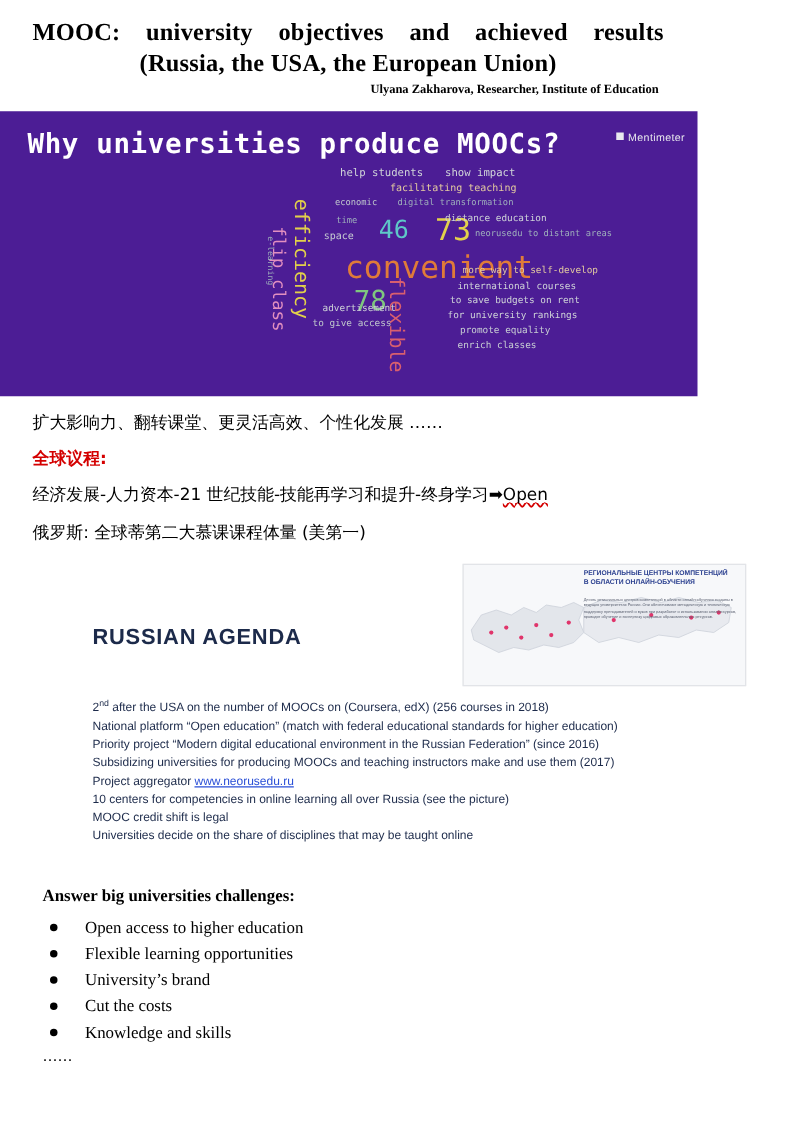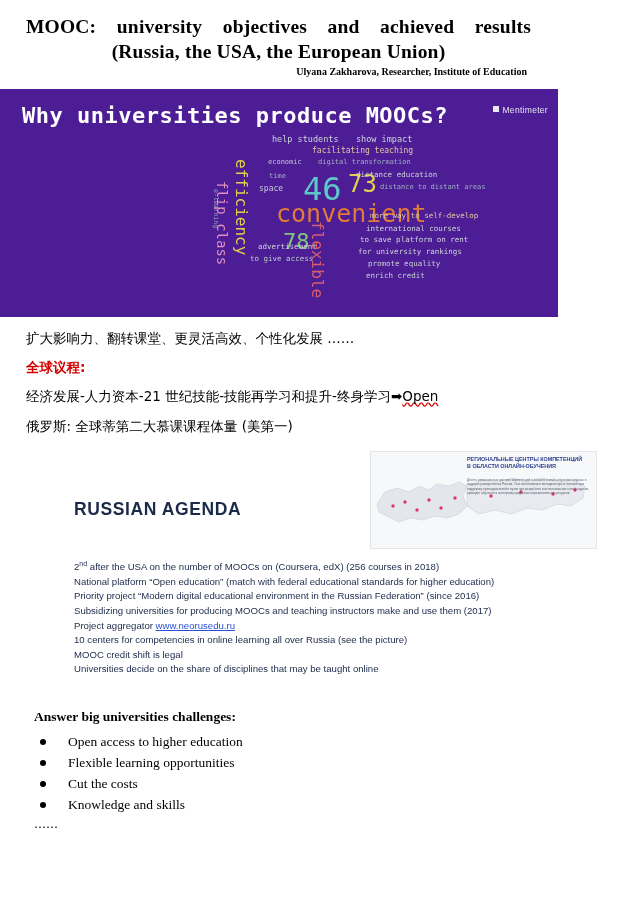--- a/index.html
+++ b/index.html
@@ -198,41 +198,41 @@
     <div class="author">Ulyana Zakharova, Researcher, Institute of Education</div>
   </div>
 
   <div class="wordcloud">
     <div class="wc-title">Why universities produce MOOCs?</div>
     <div class="wc-brand">
       <span class="sq"></span><span>Mentimeter</span>
     </div>
     <div id="wc-words">
         <span class="wc-word" style="left: 276px; top: 112px; font-size: 25px; color: rgb(224, 123, 57);">convenient</span>
-        <span class="wc-word" style="left: 303px; top: 84px; font-size: 32px; color: rgb(94, 200, 200);">46</span>
+        <span class="wc-word" style="left: 303px; top: 84px; font-size: 20px; color: rgb(94, 200, 200);">46</span>
         <span class="wc-word" style="left: 348px; top: 83px; font-size: 24px; color: rgb(226, 208, 74);">73</span>
         <span class="wc-word" style="left: 283px; top: 142px; font-size: 22px; color: rgb(127, 199, 127);">78</span>
         <span class="wc-word rot-cw" style="left: 249px; top: 70px; font-size: 16px; color: rgb(226, 208, 74);">efficiency</span>
         <span class="wc-word rot-cw" style="left: 229px; top: 92px; font-size: 14px; color: rgb(226, 143, 192);">flip class</span>
         <span class="wc-word rot-cw" style="left: 325px; top: 132px; font-size: 16px; color: rgb(217, 95, 110);">flexible</span>
         <span class="wc-word" style="left: 272px; top: 46px; font-size: 8.5px; color: rgb(207, 211, 216);">help students</span>
         <span class="wc-word" style="left: 356px; top: 46px; font-size: 8.5px; color: rgb(207, 211, 216);">show impact</span>
         <span class="wc-word" style="left: 312px; top: 58px; font-size: 8px; color: rgb(227, 201, 160);">facilitating teaching</span>
         <span class="wc-word" style="left: 268px; top: 70px; font-size: 7px; color: rgb(191, 198, 204);">economic</span>
         <span class="wc-word" style="left: 318px; top: 70px; font-size: 7px; color: rgb(159, 176, 188);">digital transformation</span>
         <span class="wc-word" style="left: 356px; top: 82px; font-size: 7.5px; color: rgb(207, 211, 216);">distance education</span>
         <span class="wc-word" style="left: 269px; top: 84px; font-size: 7px; color: rgb(159, 176, 188);">time</span>
         <span class="wc-word" style="left: 259px; top: 96px; font-size: 8px; color: rgb(199, 205, 211);">space</span>
-        <span class="wc-word" style="left: 380px; top: 95px; font-size: 7px; color: rgb(159, 176, 188);">distance to distant areas</span>
+        <span class="wc-word" style="left: 380px; top: 95px; font-size: 7px; color: rgb(159, 176, 188);">neorusedu to distant areas</span>
         <span class="wc-word" style="left: 370px; top: 123px; font-size: 7.5px; color: rgb(227, 201, 160);">more way to self-develop</span>
         <span class="wc-word" style="left: 366px; top: 136px; font-size: 7.5px; color: rgb(207, 211, 216);">international courses</span>
-        <span class="wc-word" style="left: 360px; top: 147px; font-size: 7.5px; color: rgb(207, 211, 216);">to save platform on rent</span>
+        <span class="wc-word" style="left: 360px; top: 147px; font-size: 7.5px; color: rgb(207, 211, 216);">to save budgets on rent</span>
         <span class="wc-word" style="left: 358px; top: 159px; font-size: 7.5px; color: rgb(207, 211, 216);">for university rankings</span>
         <span class="wc-word" style="left: 368px; top: 171px; font-size: 7.5px; color: rgb(199, 205, 211);">promote equality</span>
-        <span class="wc-word" style="left: 366px; top: 183px; font-size: 7.5px; color: rgb(199, 205, 211);">enrich credit</span>
+        <span class="wc-word" style="left: 366px; top: 183px; font-size: 7.5px; color: rgb(199, 205, 211);">enrich classes</span>
         <span class="wc-word" style="left: 258px; top: 154px; font-size: 7.5px; color: rgb(207, 211, 216);">advertisement</span>
         <span class="wc-word" style="left: 250px; top: 166px; font-size: 7.5px; color: rgb(191, 198, 204);">to give access</span>
         <span class="wc-word rot-cw" style="left: 219px; top: 100px; font-size: 6.5px; color: rgb(159, 176, 188);">e-learning</span>
       </div>
   </div>
 
   <div class="cn-block">
     <div class="cn-line">扩大影响力、翻转课堂、更灵活高效、个性化发展 ……</div>
     <div class="cn-red">全球议程:</div>
     <div class="cn-line">
@@ -277,19 +277,20 @@
       <div><span>MOOC credit shift is legal</span></div>
       <div><span>Universities decide on the share of disciplines that may be taught online</span></div>
     </div>
   </div>
 
   <div class="answer-block">
     <div class="answer-title">Answer big universities challenges:</div>
     <ul class="blist">
       <li>Open   access to higher education</li>
       <li>Flexible learning opportunities</li>
+      <li>University’s brand</li>
       <li>Cut the costs</li>
       <li>Knowledge and skills</li>
     </ul>
     <div class="ellipsis-line">……</div>
   </div>
 
 </div>
 
 </body></html>

